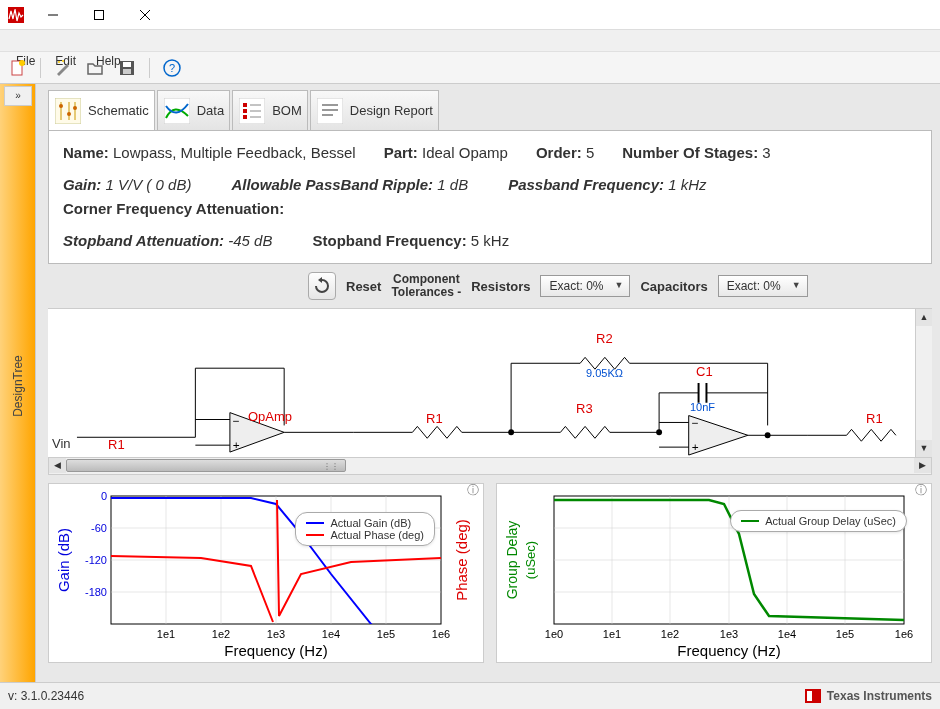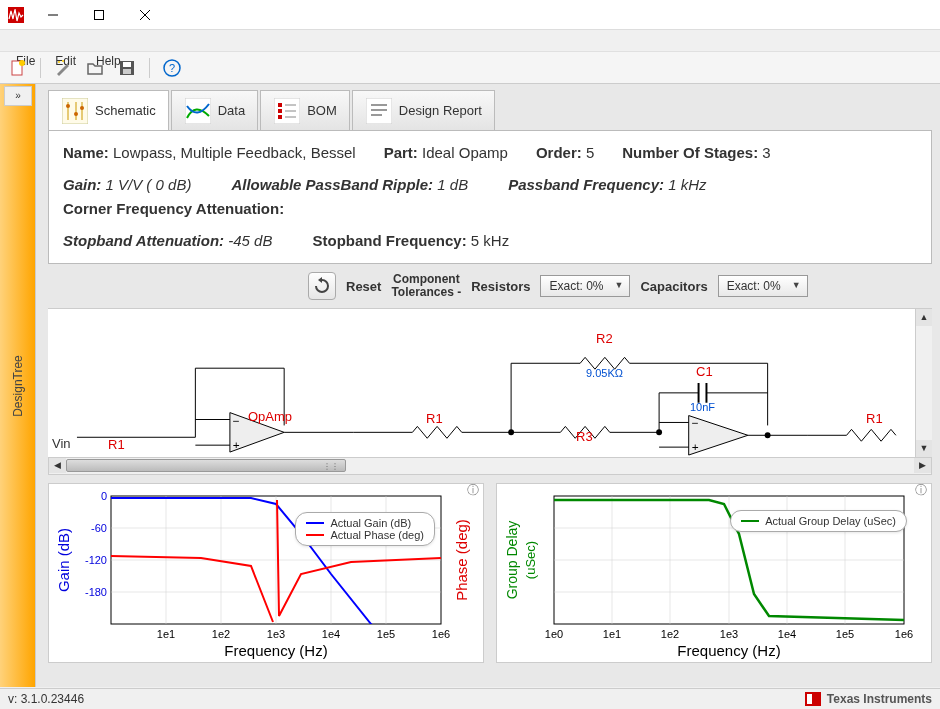--- a/index.html
+++ b/index.html
@@ -24,21 +24,21 @@
 
 .side-strip { position: absolute; left: 0; top: 84px; bottom: 22px; width: 36px; background: linear-gradient(90deg,#ffd27a,#ffa500); border-right: 1px solid #ccc; }
 .side-strip .collapse { position: absolute; top: 2px; left: 4px; width: 28px; height: 20px; background: #f0f0f0; border: 1px solid #ccc; text-align: center; cursor: pointer; font-size: 10px; line-height: 18px; }
 .side-label { position: absolute; top: 50%; left: 50%; transform: translate(-50%,-50%) rotate(-90deg); white-space: nowrap; color: #444; font-size: 12px; }
 
 
 .main { position: absolute; left: 36px; right: 0; top: 84px; bottom: 22px; background: #e8e8e8; padding: 6px 8px 6px 12px; overflow: hidden; }
 
 
 .tabs { display: flex; gap: 2px; height: 40px; }
-.tab { display: flex; align-items: center; gap: 6px; padding: 4px 12px; background: linear-gradient(#f8f8f8,#e4e4e4); border: 1px solid #bbb; border-bottom: none; cursor: pointer; font-size: 13px; }
+.tab { display: flex; align-items: center; gap: 6px; padding: 4px 5px; background: linear-gradient(#f8f8f8,#e4e4e4); border: 1px solid #bbb; border-bottom: none; cursor: pointer; font-size: 13px; }
 .tab.active { background: #fff; font-weight: 400; }
 .tab-icon { width: 28px; height: 28px; display: flex; align-items: center; justify-content: center; }
 
 
 .info-panel { background: #fff; border: 1px solid #bbb; padding: 10px 14px; font-size: 15px; line-height: 1.6; }
 .info-row { display: flex; flex-wrap: wrap; gap: 0; }
 .info-row .field { margin-right: 28px; white-space: nowrap; }
 .info-row .field.wide { margin-right: 40px; font-style: italic; }
 .info-panel b { font-weight: 700; }
 
@@ -67,21 +67,21 @@
 
 
 .plot-row { display: flex; gap: 12px; margin-top: 8px; height: 180px; }
 .plot-box { flex: 1; background: #fff; position: relative; border: 1px solid #ccc; }
 .plot-box .help { position: absolute; right: 4px; top: -2px; font-size: 12px; color: #888; cursor: pointer; }
 .plot-legend { position: absolute; background: #fff; border: 1px solid #aaa; border-radius: 12px; padding: 4px 10px; font-size: 11px; z-index: 5; box-shadow: 0 1px 3px rgba(0,0,0,0.1); }
 .legend-row { display: flex; align-items: center; gap: 6px; white-space: nowrap; }
 .legend-line { width: 18px; height: 2px; }
 
 
-.statusbar { position: absolute; bottom: 0; left: 0; right: 0; height: 21px; background: #f0f0f0; border-top: 1px solid #ccc; display: flex; align-items: center; padding: 0 8px; font-size: 12px; }
+.statusbar { position: absolute; bottom: 0; left: 0; right: 0; height: 27px; background: #f0f0f0; border-top: 1px solid #ccc; display: flex; align-items: center; padding: 0 8px; font-size: 12px; }
 .statusbar .brand { margin-left: auto; display: flex; align-items: center; gap: 6px; font-weight: 700; color: #555; }
 </style>
 </head>
 <body>
 
 <div class="titlebar">
   <span class="app-icon">
     <svg width="16" height="16">
         <rect width="16" height="16" fill="#c00"></rect>
         <path d="M1 12 L3 4 L5 12 L7 2 L9 14 L11 6 L13 10 L15 8" stroke="#fff" fill="none" stroke-width="1.2"></path>
@@ -295,21 +295,21 @@
 
         <line x1="760" y1="128" x2="800" y2="128" stroke="#000"></line>
         <path d="M800 128 l5 -6 l10 12 l10 -12 l10 12 l10 -12 l5 6" fill="none" stroke="#000"></path>
       </svg>
       <span class="vin-label">Vin</span>
       <span class="comp-label" style="left:60px;top:128px">R1</span>
       <span class="comp-label" style="left:200px;top:100px">OpAmp</span>
       <span class="comp-label" style="left:378px;top:102px">R1</span>
       <span class="comp-label" style="left:548px;top:22px">R2</span>
       <span class="comp-value" style="left:538px;top:58px">9.05KΩ</span>
-      <span class="comp-label" style="left:528px;top:120px">R3</span>
+      <span class="comp-label" style="left:528px;top:92px">R3</span>
       <span class="comp-label" style="left:648px;top:55px">C1</span>
       <span class="comp-value" style="left:642px;top:92px">10nF</span>
       <span class="comp-label" style="left:818px;top:102px">R1</span>
     </div>
     <div class="vscroll">
       <div class="up">▲</div>
       <div class="down">▼</div>
     </div>
   </div>
   <div class="hscroll">

